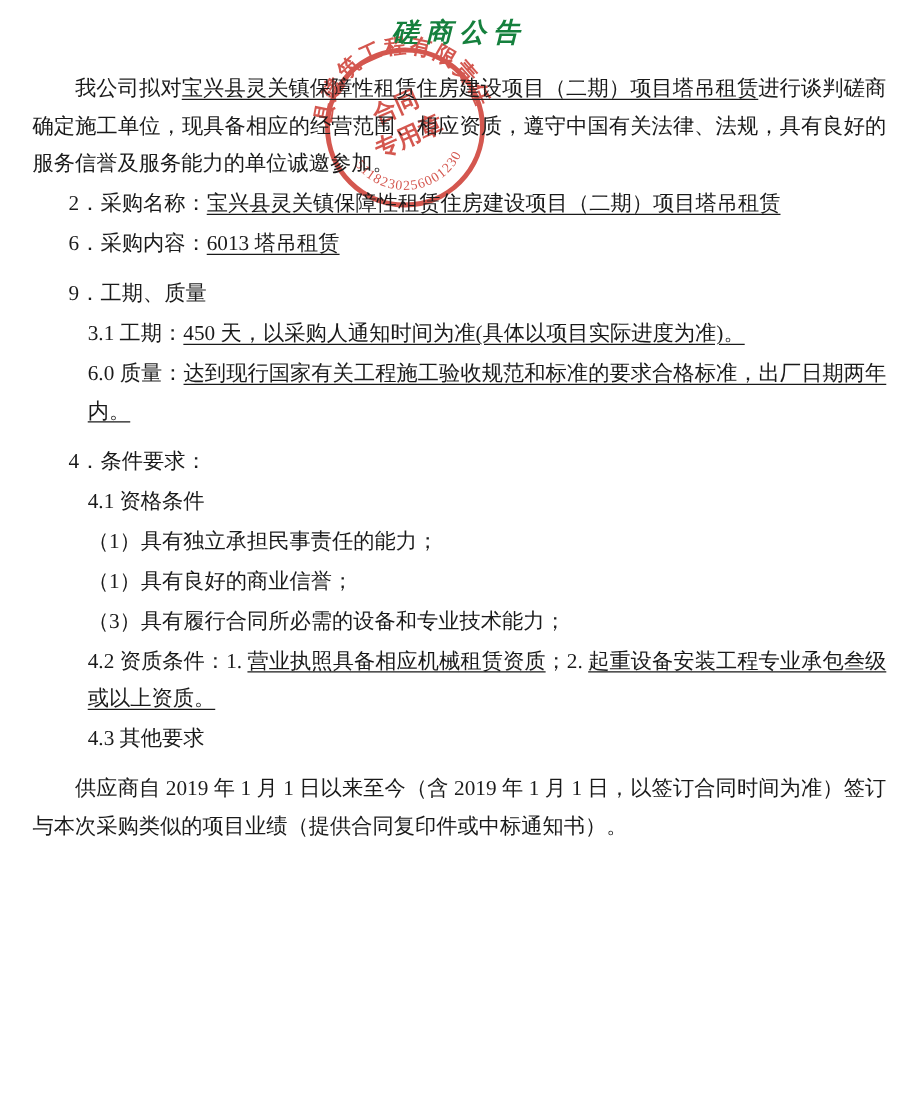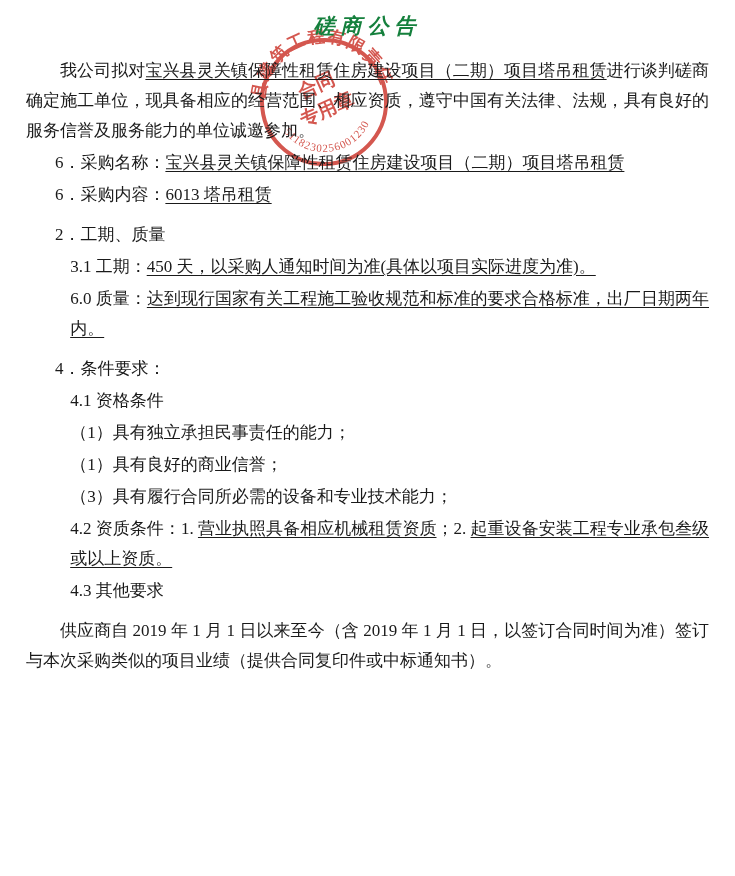--- a/index.html
+++ b/index.html
@@ -87,24 +87,24 @@
         </text>
         <path d="M 40 40 L 116 116 M 116 40 L 40 116" stroke="#c8281e" stroke-width="0" fill="none"></path>
       </g>
     </svg>
   </div>
 
   <h1 class="doc-title">磋商公告</h1>
 
   <div id="body-content">
       <p class="para indent2"><span>我公司拟对</span><span class="u">宝兴县灵关镇保障性租赁住房建设项目（二期）项目塔吊租赁</span><span>进行谈判磋商确定施工单位，现具备相应的经营范围、相应资质，遵守中国有关法律、法规，具有良好的服务信誉及服务能力的单位诚邀参加。</span></p>
-      <p class="para indent3"><span>6．采购名称：</span><span class="u">宝兴县灵关镇保障性租赁住房建设项目（二期）项目塔吊租赁</span></p>
+      <p class="para indent3"><span>2．采购名称：</span><span class="u">宝兴县灵关镇保障性租赁住房建设项目（二期）项目塔吊租赁</span></p>
       <p class="para indent3"><span>6．采购内容：</span><span class="u">6013 塔吊租赁</span></p>
       <div class="gap-sm"></div>
-      <p class="para indent3"><span>2．工期、质量</span></p>
+      <p class="para indent3"><span>9．工期、质量</span></p>
       <p class="para indent4"><span>3.1 工期：</span><span class="u">450 天，以采购人通知时间为准(具体以项目实际进度为准)。</span></p>
       <p class="para indent4"><span>6.0 质量：</span><span class="u">达到现行国家有关工程施工验收规范和标准的要求合格标准，出厂日期两年内。</span></p>
       <div class="gap-sm"></div>
       <p class="para indent3"><span>4．条件要求：</span></p>
       <p class="para indent4"><span>4.1 资格条件</span></p>
       <p class="para indent4"><span>（1）具有独立承担民事责任的能力；</span></p>
       <p class="para indent4"><span>（1）具有良好的商业信誉；</span></p>
       <p class="para indent4"><span>（3）具有履行合同所必需的设备和专业技术能力；</span></p>
       <p class="para indent4"><span>4.2 资质条件：1. </span><span class="u">营业执照具备相应机械租赁资质</span><span>；2. </span><span class="u">起重设备安装工程专业承包叁级或以上资质。</span></p>
       <p class="para indent4"><span>4.3 其他要求</span></p>

